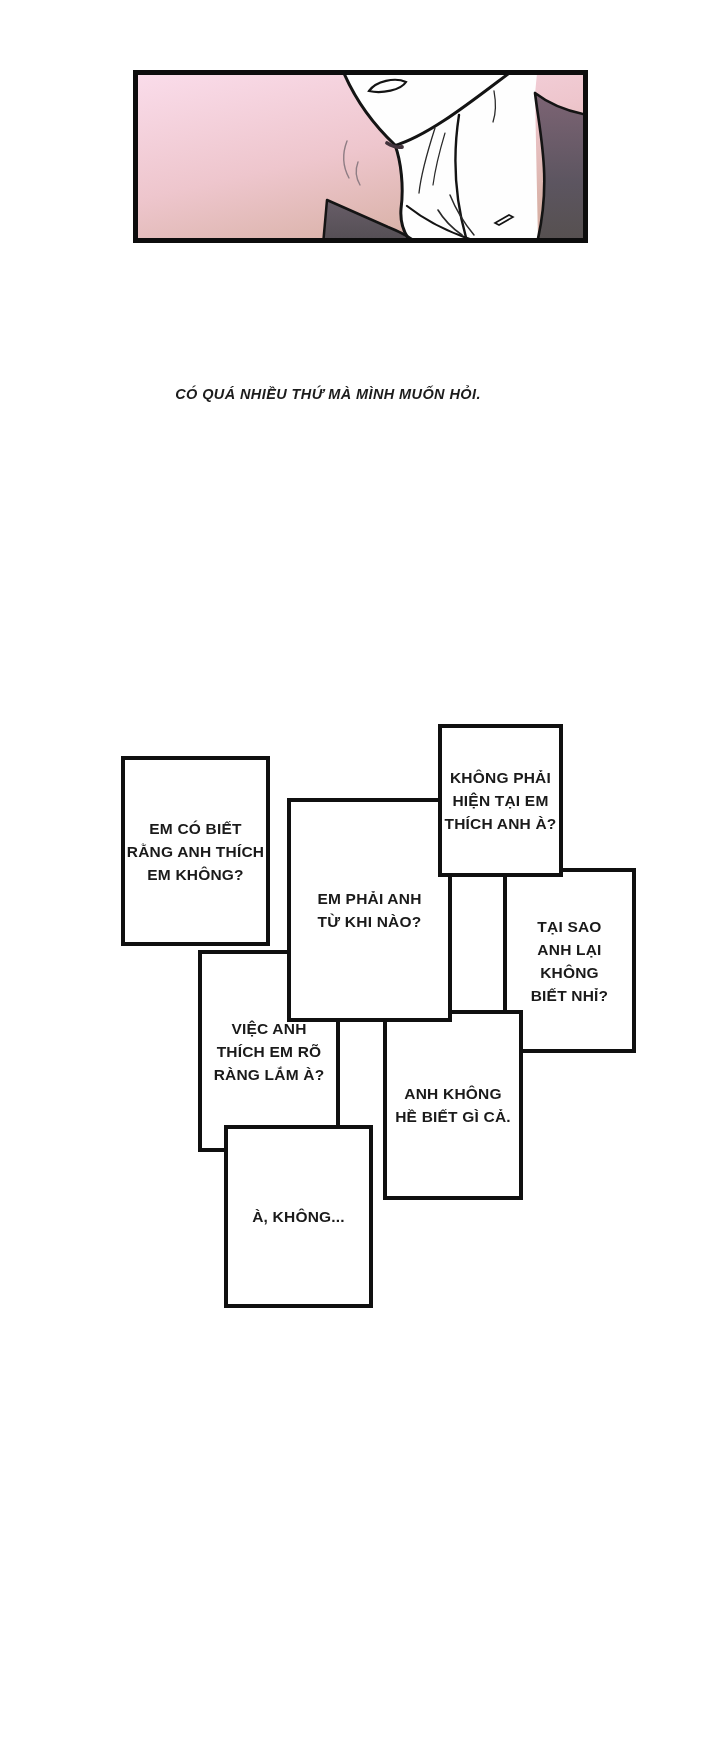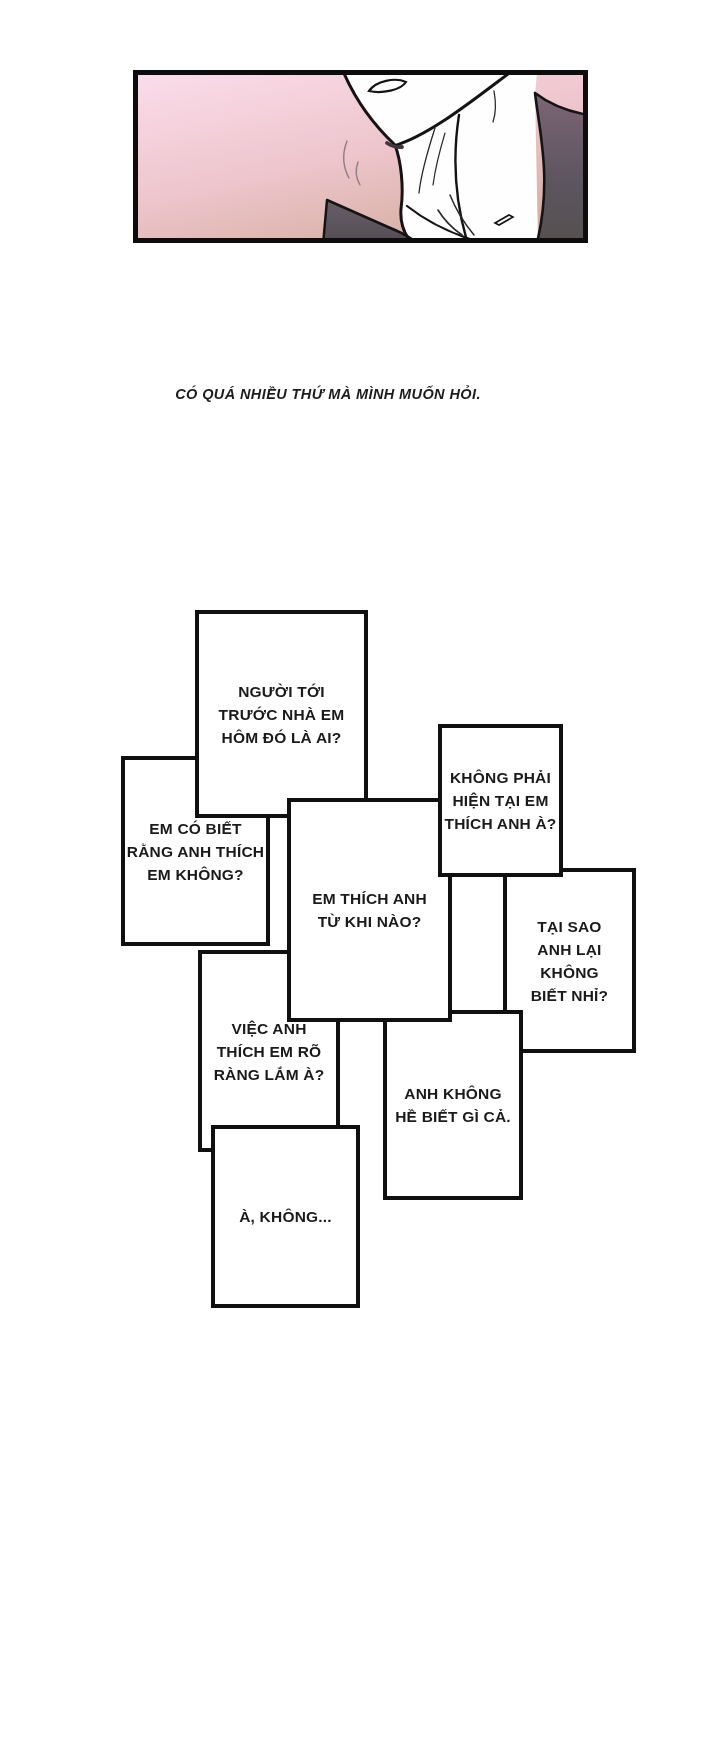--- a/index.html
+++ b/index.html
@@ -50,21 +50,21 @@
     white-space:pre-line;
     letter-spacing:0.2px;
   }
   .b1{left:195px; top:610px;  width:173px; height:208px; z-index:3;}
   .b2{left:438px; top:724px;  width:125px; height:153px; z-index:7;}
   .b3{left:121px; top:756px;  width:149px; height:190px; z-index:1;}
   .b4{left:287px; top:798px;  width:165px; height:224px; z-index:6;}
   .b5{left:467px; top:868px;  width:133px; height:185px; z-index:1;margin-left:36px;}
   .b6{left:198px; top:950px;  width:142px; height:202px; z-index:3;}
   .b7{left:383px; top:1010px; width:140px; height:190px; z-index:4;}
-  .b8{left:211px; top:1125px; width:149px; height:183px; z-index:5;}
+  .b8{left:224px; top:1125px; width:149px; height:183px; z-index:5;}
 </style>
 </head>
 <body>
 
 <div class="page">
 
   <div class="art-panel">
     <svg viewBox="0 0 445 163" xmlns="http://www.w3.org/2000/svg" preserveAspectRatio="none">
       <defs>
         <linearGradient id="bgGrad" x1="0%" y1="0%" x2="62%" y2="100%">
@@ -119,30 +119,27 @@
 
         <path stroke-width="1.6" stroke="#2a2a2a" d="M300,135 C306,145 314,153 324,160"></path>
 
         <path stroke-width="1.6" fill="#ffffff" d="M357,148 L371,140 L375,142 L361,150 Z"></path>
       </g>
     </svg>
   </div>
 
   <div class="caption">CÓ QUÁ NHIỀU THỨ MÀ MÌNH MUỐN HỎI.</div>
 
-  <div class="qbox b1">NGƯỜI TỚI
-TRƯỚC NHÀ EM
-HÔM ĐÓ LÀ AI?</div>
   <div class="qbox b2">KHÔNG PHẢI
 HIỆN TẠI EM
 THÍCH ANH À?</div>
   <div class="qbox b3">EM CÓ BIẾT
 RẰNG ANH THÍCH
 EM KHÔNG?</div>
-  <div class="qbox b4">EM THÍCH ANH
+  <div class="qbox b4">EM PHẢI ANH
 TỪ KHI NÀO?</div>
   <div class="qbox b5">TẠI SAO
 ANH LẠI KHÔNG
 BIẾT NHỈ?</div>
   <div class="qbox b6">VIỆC ANH
 THÍCH EM RÕ
 RÀNG LẮM À?</div>
   <div class="qbox b7">ANH KHÔNG
 HỀ BIẾT GÌ CẢ.</div>
   <div class="qbox b8">À, KHÔNG...</div>

